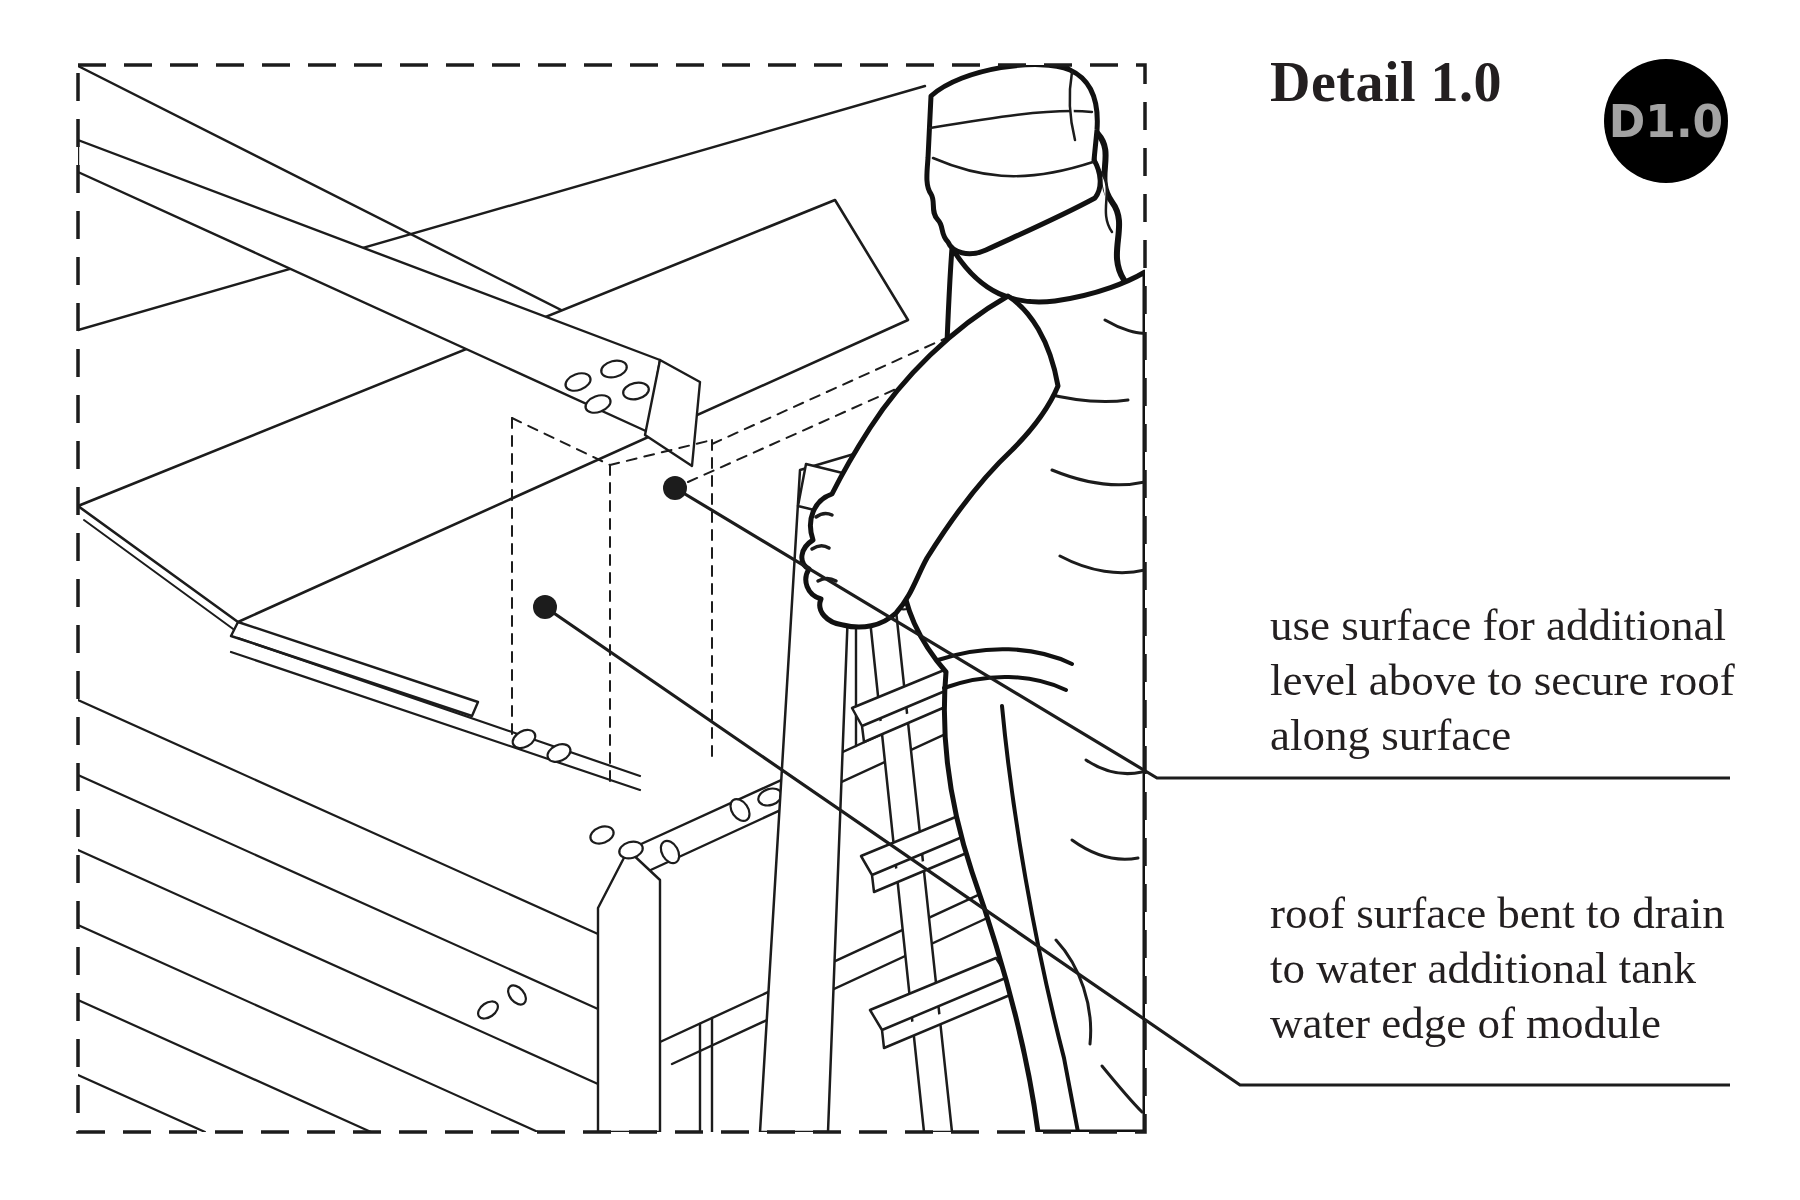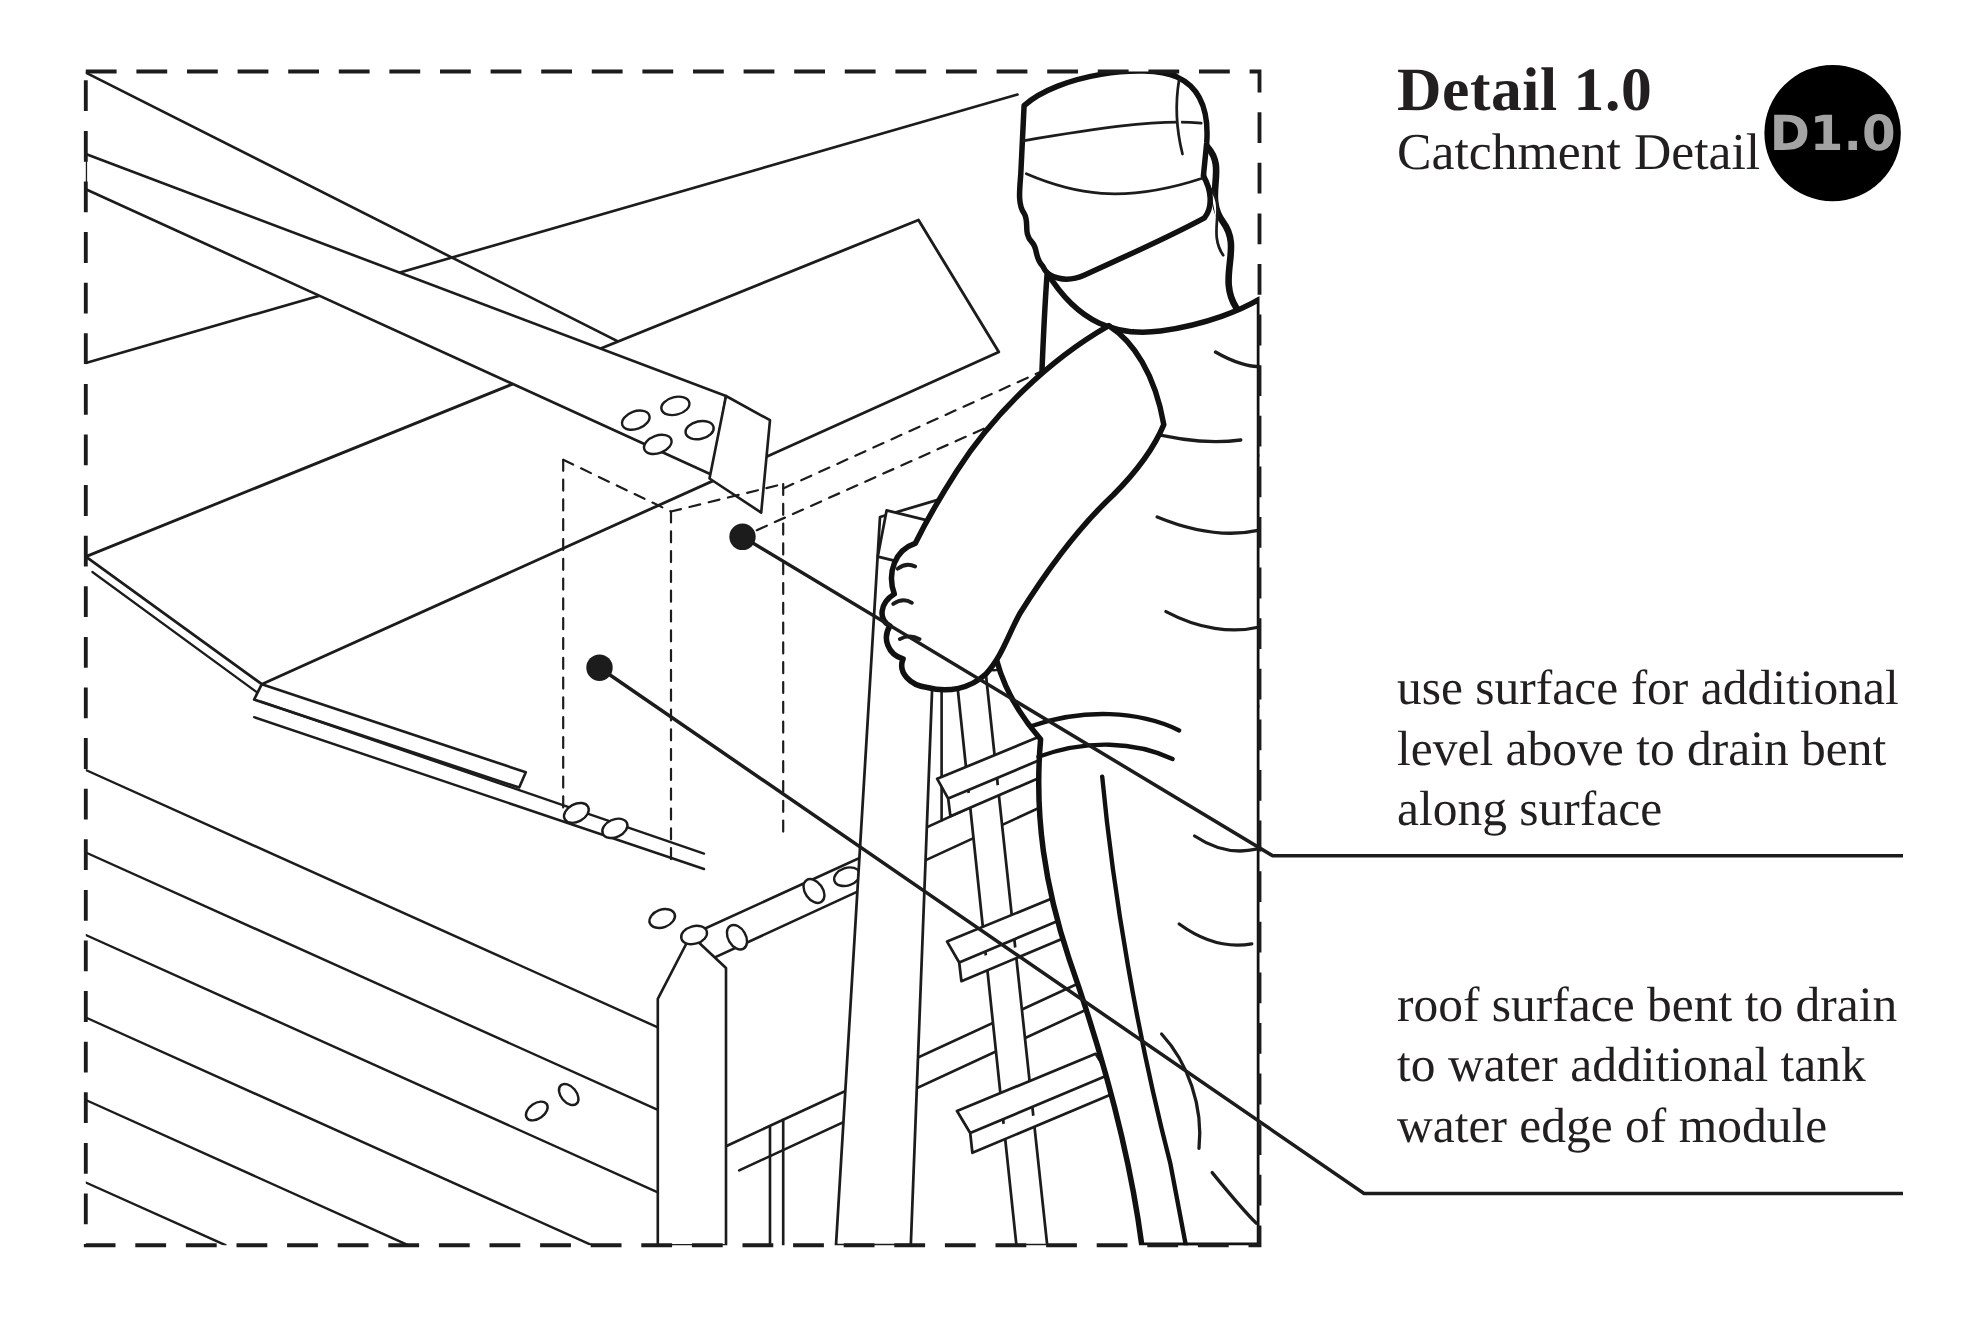--- a/index.html
+++ b/index.html
@@ -147,30 +147,29 @@
     <g stroke="#1c1c1c" stroke-width="3.2" fill="none">
       <path d="M675,488 L1157,778 L1730,778"></path>
       <path d="M545,607 L1240,1085 L1730,1085"></path>
       <circle cx="675" cy="488" r="12" fill="#1c1c1c" stroke="none"></circle>
       <circle cx="545" cy="607" r="12" fill="#1c1c1c" stroke="none"></circle>
     </g>
   </svg>
 
   <div class="title-block">
     <div class="title">Detail 1.0</div>
-    <div class="subtitle">Catchment Detail</div>
   </div>
 
   <div class="badge" id="detail-badge" style="background: rgb(0, 0, 0); color: #a3a3a3;">
     <span>D1.0</span>
   </div>
 
   <div class="annotation ann-1">
     <div>use surface for additional</div>
-    <div>level above to drain bent</div>
+    <div>level above to secure roof</div>
     <div>along surface</div>
   </div>
 
   <div class="annotation ann-2">
     <div>roof surface bent to drain</div>
     <div>to water additional tank</div>
     <div>water edge of module</div>
   </div>
 
 </div>

